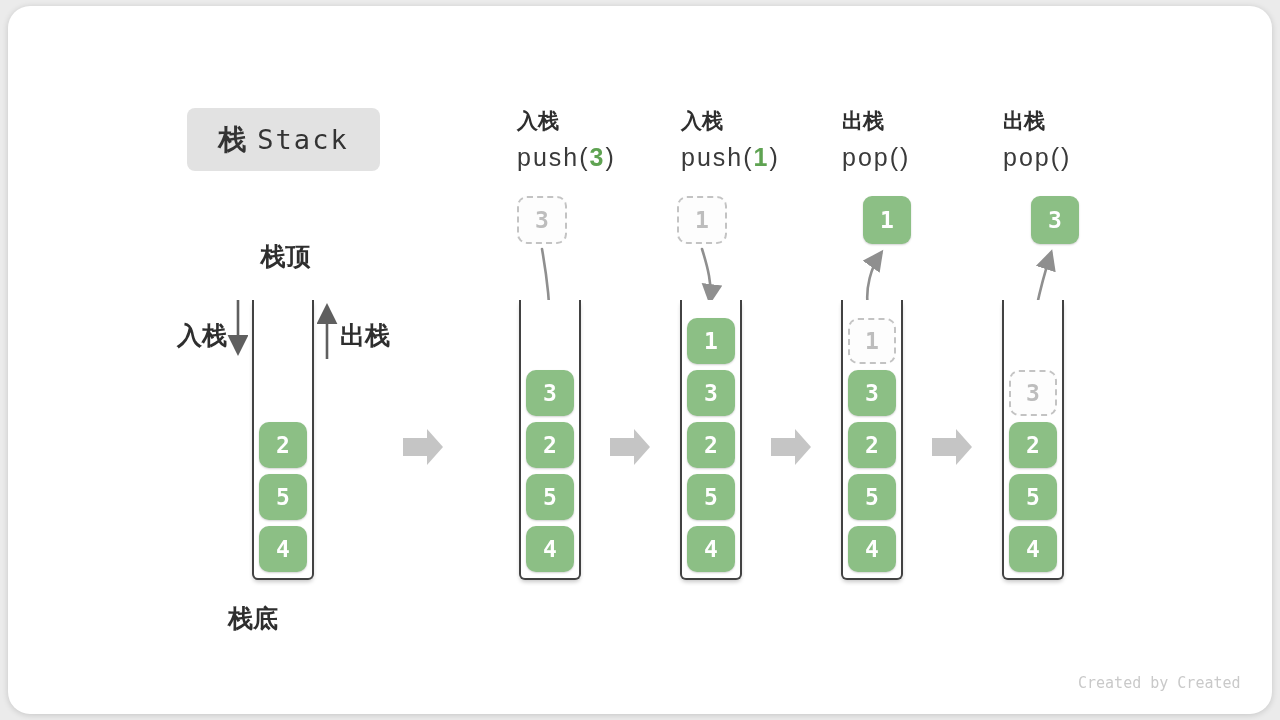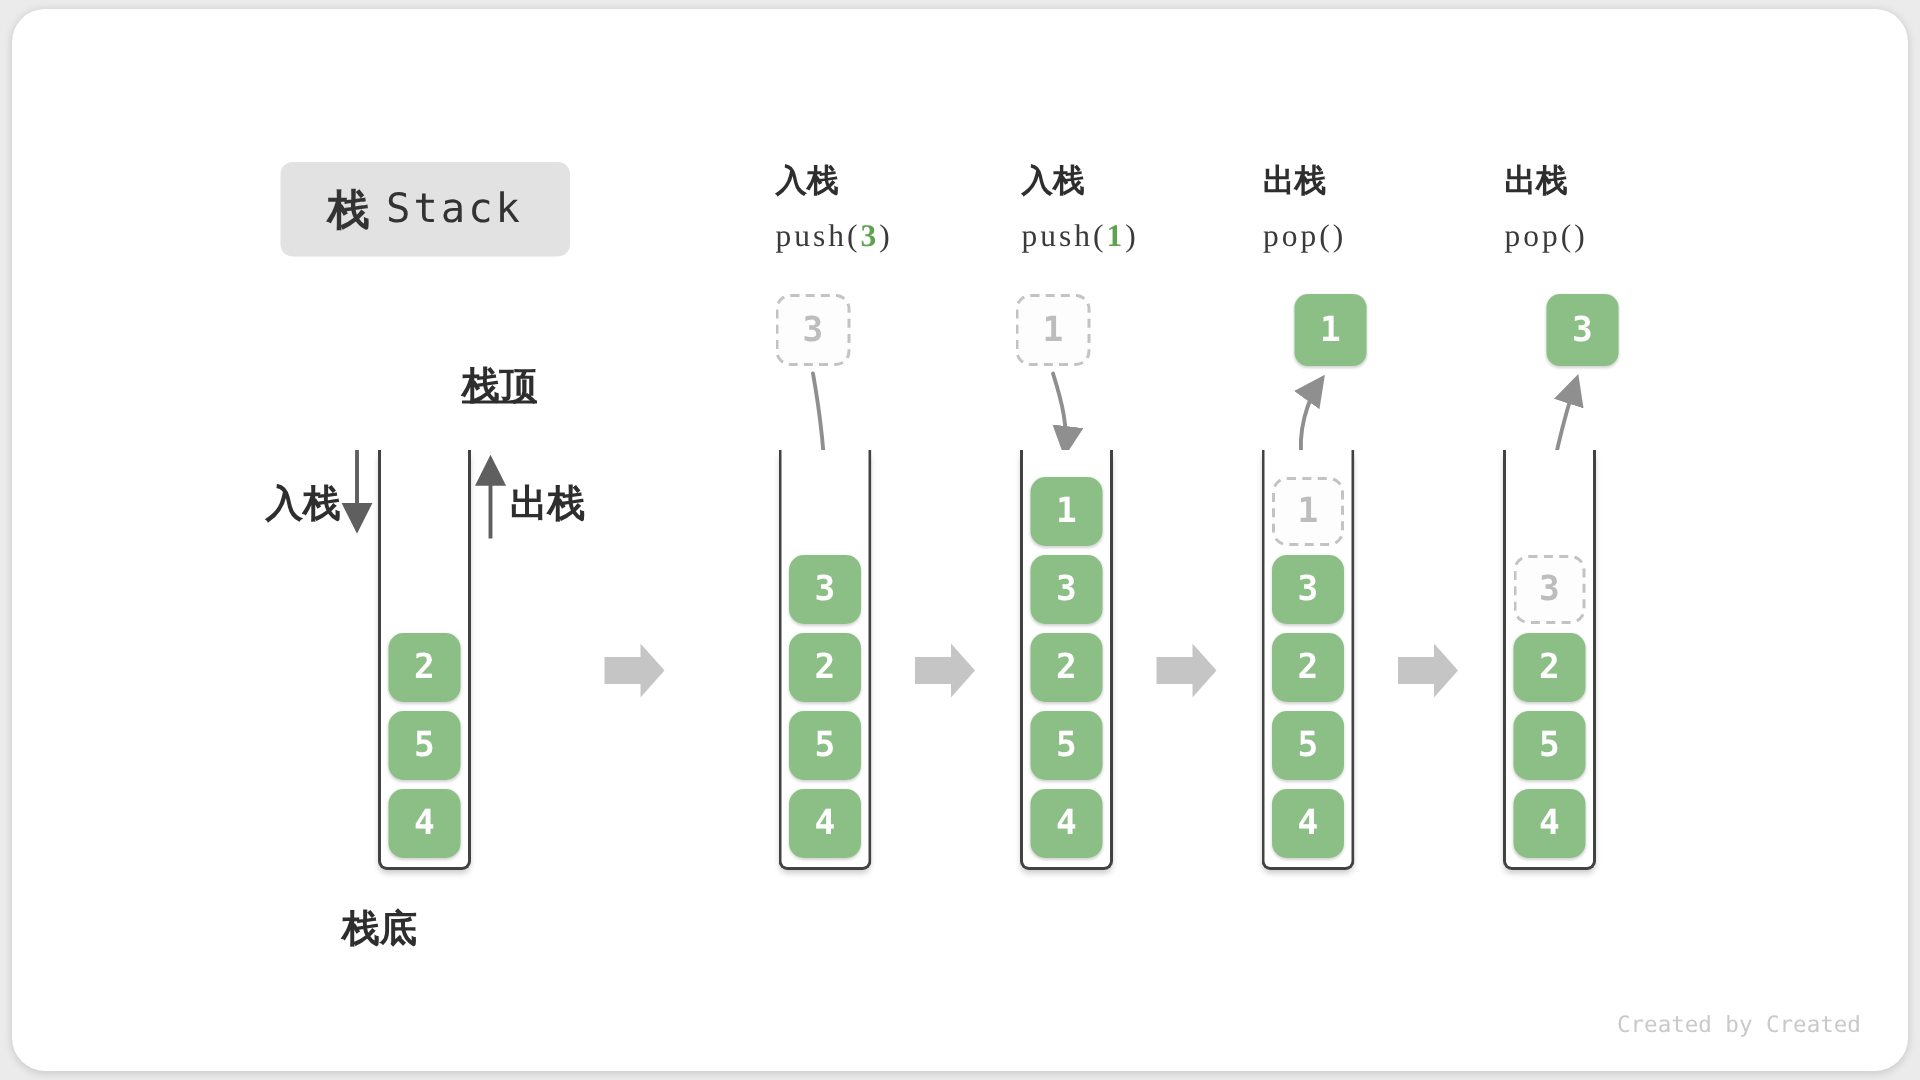--- a/index.html
+++ b/index.html
@@ -38,22 +38,22 @@
   }
 
   
   .stage-header { position: absolute; top: 106px; }
   .stage-op {
     font-size: 21px; font-weight: bold; color: #2e2e2e;
     line-height: 30px;
   }
   .stage-code {
     margin-top: 7px;
-    font-family: Liberation Serif, serif;
-    font-size: 21px; color: #3a3a3a; letter-spacing: 2px;
+    font-family: Liberation Sans, sans-serif;
+    font-size: 25px; color: #3a3a3a; letter-spacing: 2px;
     line-height: 28px; white-space: nowrap;
   }
   .stage-code .arg { font-weight: bold; color: var(--code-arg-green, #5fa352); }
 
   
   .well {
     position: absolute; top: 300px;
     width: 62px; height: 280px;
     box-sizing: border-box;
     border-left: 2px solid #424242;
@@ -150,21 +150,21 @@
     <polygon points="771,438 795,438 795,429 811,447 795,465 795,456 771,456"></polygon>
     <polygon points="932,438 956,438 956,429 972,447 956,465 956,456 932,456"></polygon>
   </g>
 </svg>
 
 <div class="title-box">
   <span class="title-zh">栈</span>
   <span class="title-en">Stack</span>
 </div>
 
-<div class="big-label" style="left:213px; top:240px; width:145px; text-align:right;text-decoration:underline;">栈顶</div>
+<div class="big-label" style="left:213px; top:240px; width:145px; text-align:center;">栈顶</div>
 <div class="big-label" style="left:228px; top:602px; width:145px; text-align:left;">栈底</div>
 <div class="big-label" style="left:147px; top:319px; width:80px; text-align:right;">入栈</div>
 <div class="big-label" style="left:340px; top:319px; width:80px; text-align:left;">出栈</div>
 
 <div>
   <div class="well" style="left:252px;">
     <div class="cell solid">2</div>
     <div class="cell solid">5</div>
     <div class="cell solid">4</div>
   </div>

